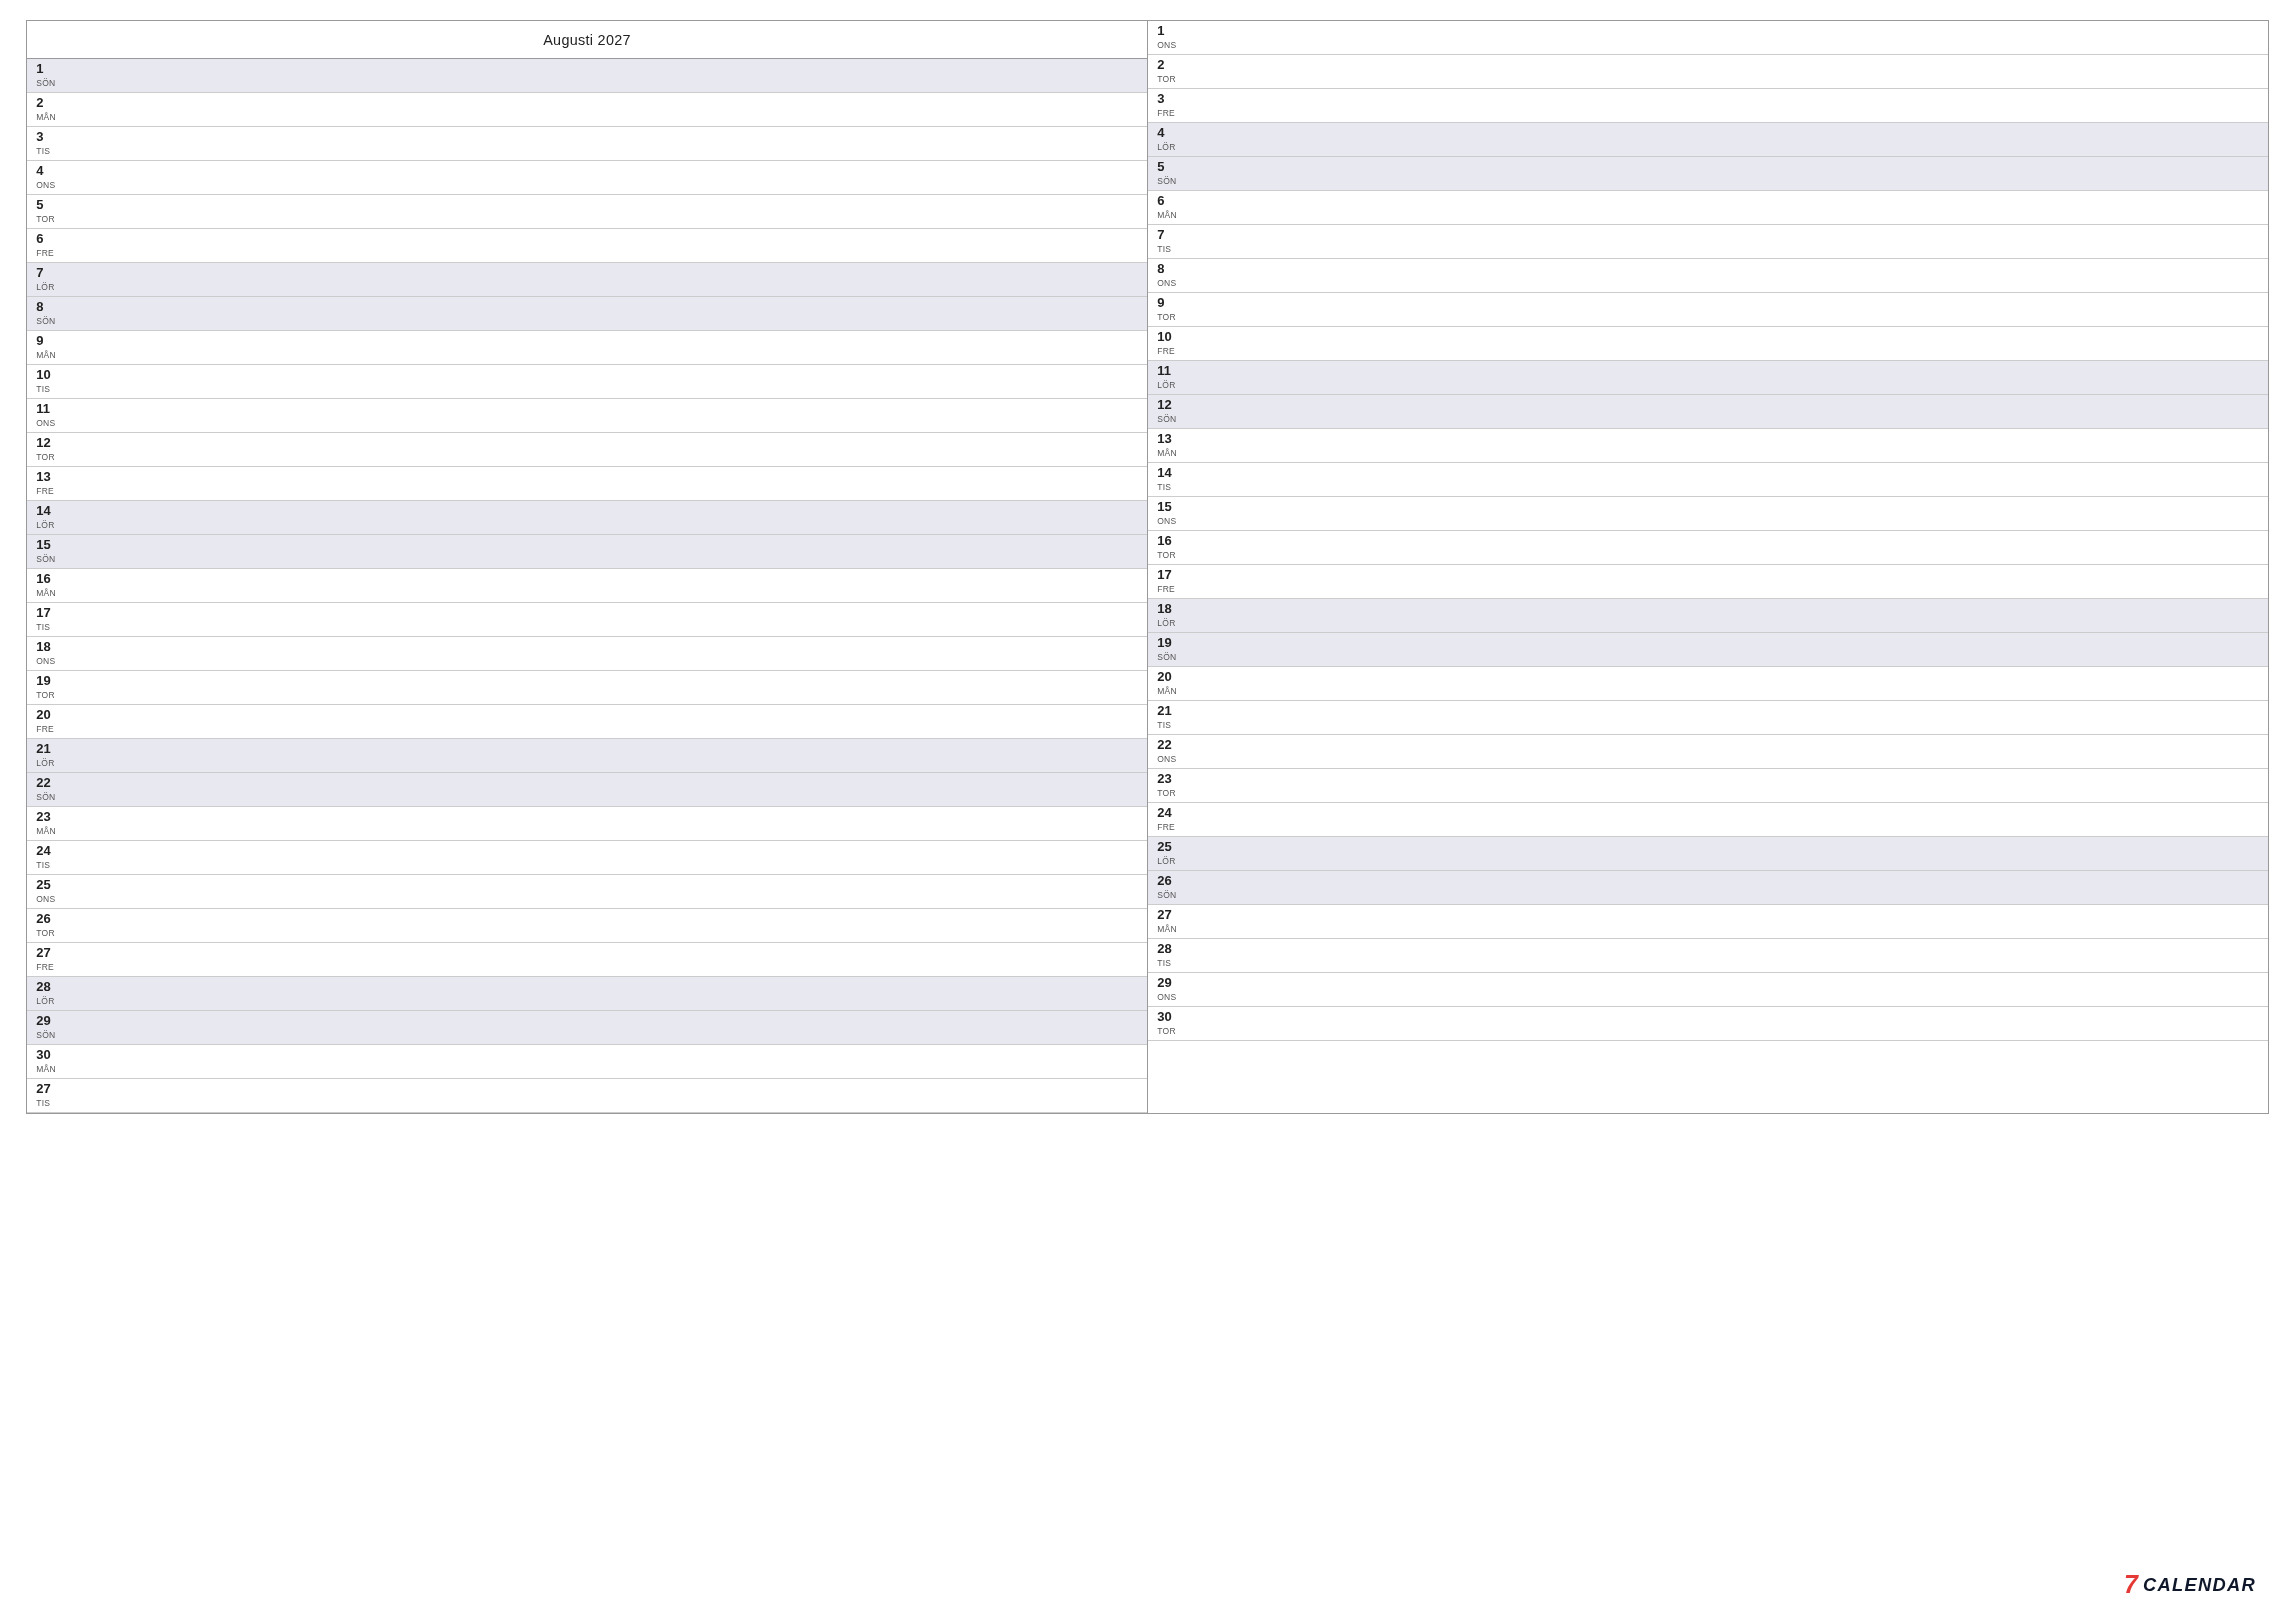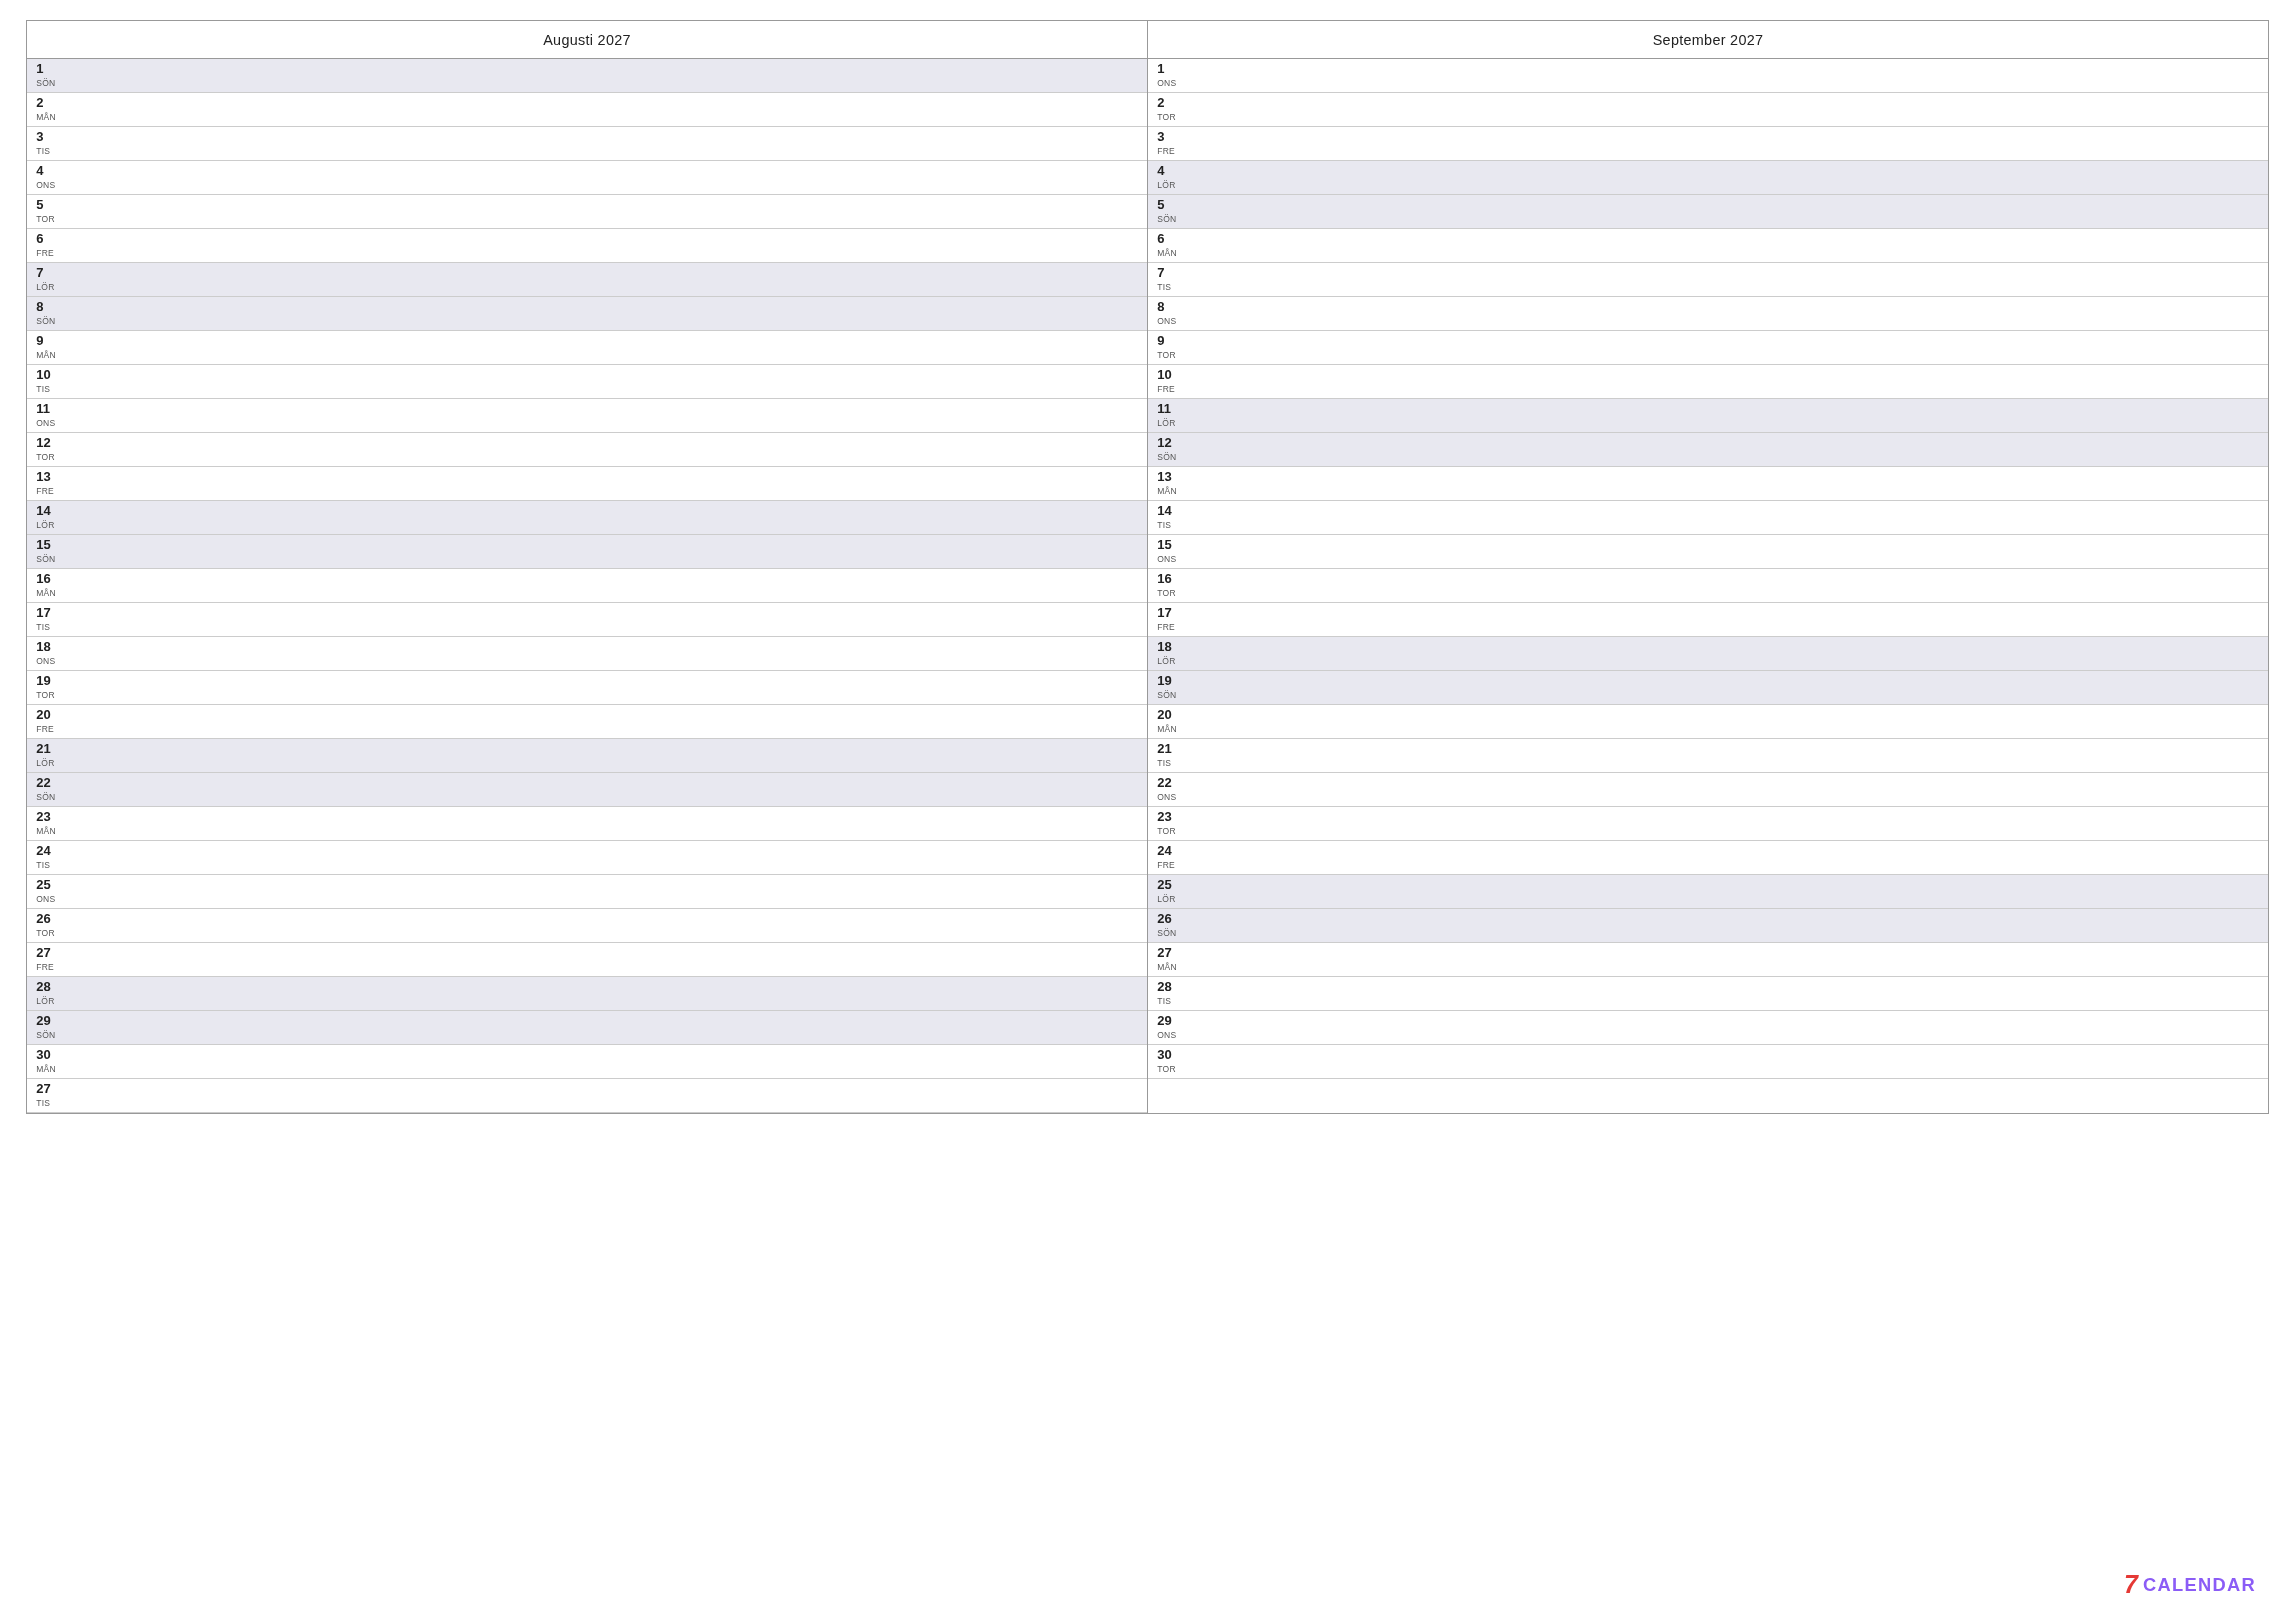--- a/index.html
+++ b/index.html
@@ -81,23 +81,24 @@
     .watermark-icon {
       color: #e53935;
       font-size: 25px;
       font-weight: bold;
       font-style: italic;
       line-height: 1;
     }
     .watermark-text {
       font-size: 18.3px;
       font-weight: bold;
-      color: #8b5cf6;
+      color: #0f172a;
       letter-spacing: 1.3px;
       text-transform: uppercase;
+      font-style: italic;
     }
   </style>
 </head>
 <body>
 
 <div class="page">
   <div class="calendars-wrapper">
 
     <div class="calendar-section">
       <div class="calendar-header">Augusti 2027</div>
@@ -285,21 +286,20 @@
           <div class="day-row weekday">
       <div class="day-cell">
         <span class="day-number">27</span>
         <span class="day-name">TIS</span>
       </div>
     </div>
         </div>
     </div>
 
     <div class="calendar-section">
-      <div class="calendar-header">September 2027</div>
       <div id="september-days">
           <div class="day-row weekday">
       <div class="day-cell">
         <span class="day-number">1</span>
         <span class="day-name">ONS</span>
       </div>
     </div>
           <div class="day-row weekday">
       <div class="day-cell">
         <span class="day-number">2</span>

